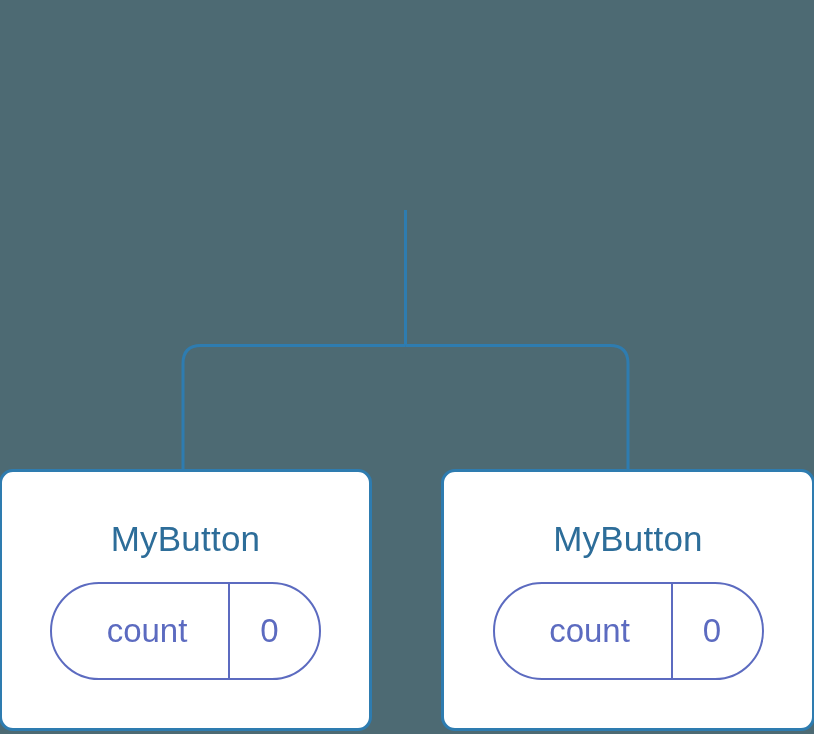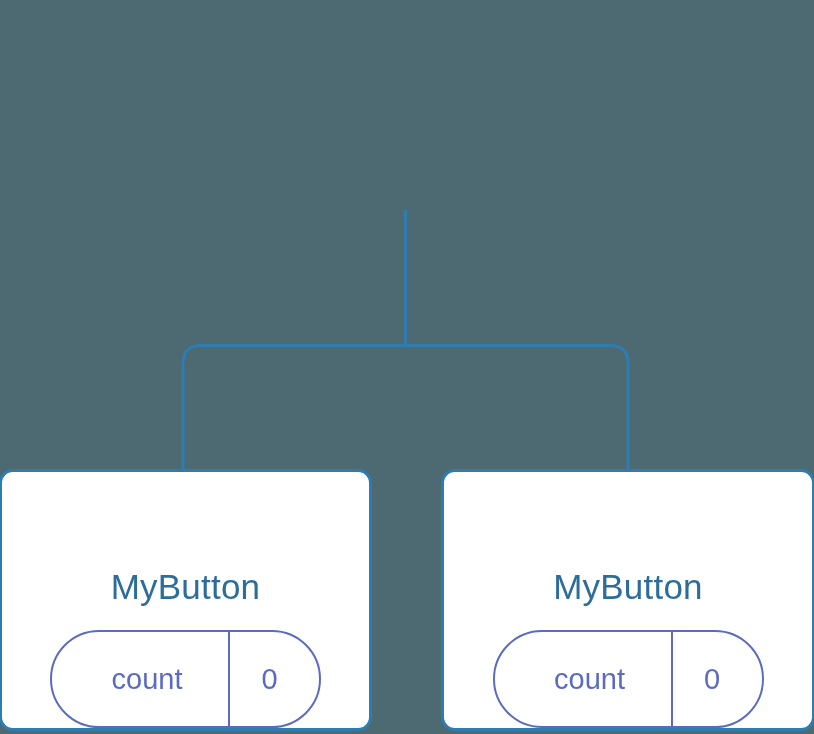--- a/index.html
+++ b/index.html
@@ -47,21 +47,21 @@
     left: 220px;
     top: 2px;
     width: 372px;
     height: 209px;
     justify-content: center;
   }
 
   .node-child {
     top: 469px;
     height: 262px;
-    justify-content: flex-end;
+    justify-content: center;
   }
 
   .node-child-left {
     left: -1px;
     width: 373px;
   }
 
   .node-child-right {
     left: 441px;
     width: 374px;
@@ -93,21 +93,21 @@
     background: #ffffff;
     box-sizing: border-box;
   }
 
   .pill-key,
   .pill-val {
     display: flex;
     align-items: center;
     justify-content: center;
     color: #5c6bc0;
-    font-size: 29px;
+    font-size: 33px;
     line-height: 1;
     box-sizing: border-box;
     white-space: nowrap;
   }
 
   .pill-key {
     width: 178px;
     padding-left: 14px;
     border-right: 2px solid #5c6bc0;
   }

